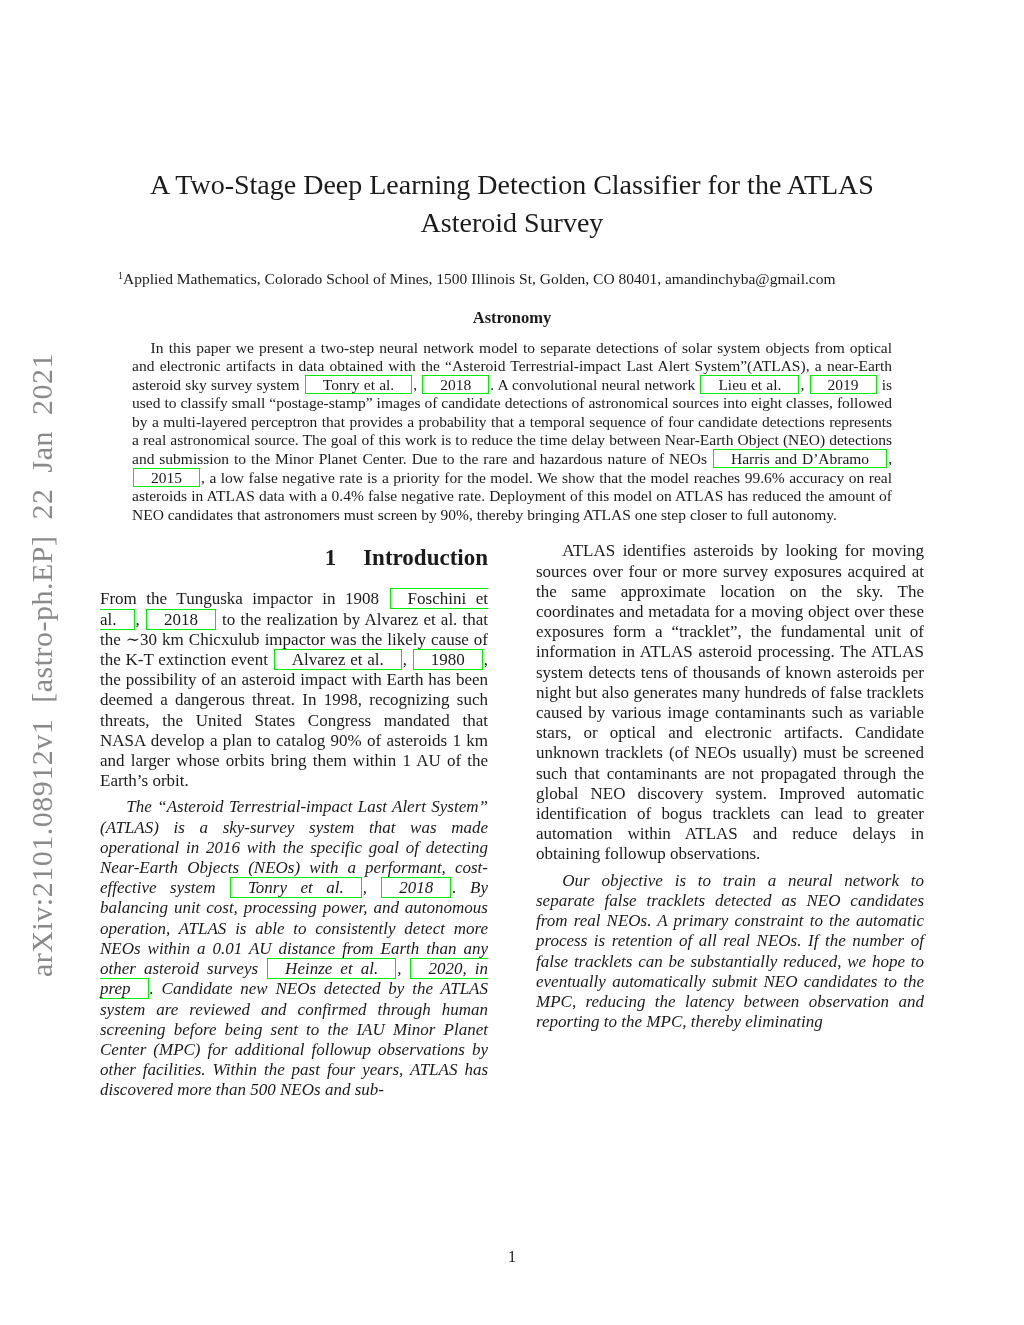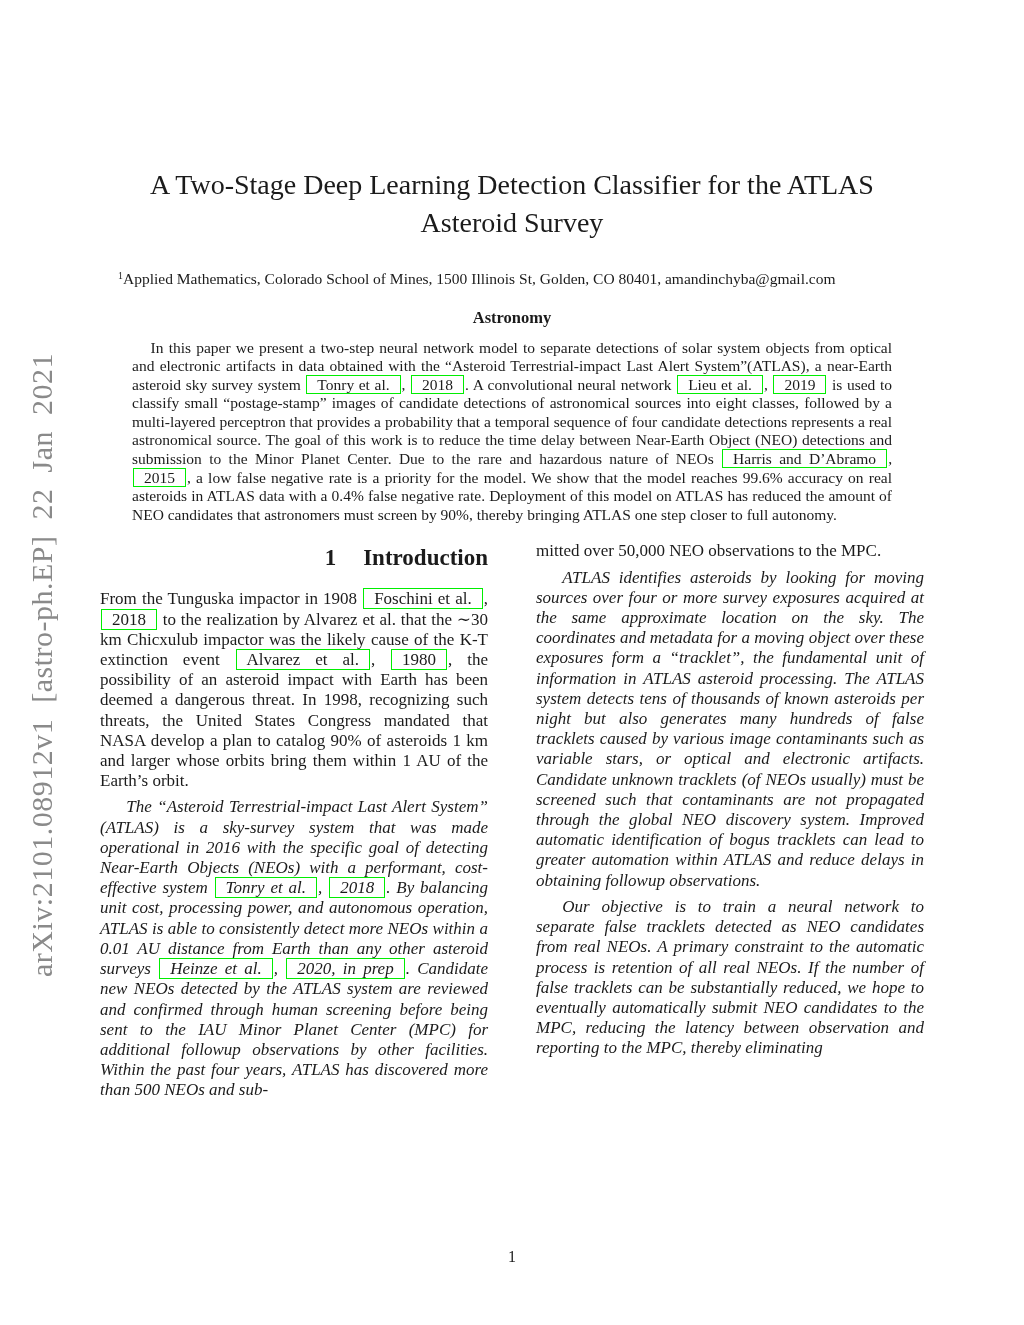--- a/index.html
+++ b/index.html
@@ -35,21 +35,21 @@
   .col h2{font-size:23px;line-height:26px;margin:4px 0 18px;font-weight:bold;text-align:right;}
   .col h2 .sec-num{margin-right:27px;}
   .col p{margin:0;}
   .col p + p{margin-top:6px;font-style:italic;}
   .col p.indent{text-indent:1.55em;}
 
   sup{font-size:64%;line-height:0;position:relative;top:-0.55em;vertical-align:baseline;}
 
   .cite{
     border:1.5px solid var(--cite,#00ee00);
-    padding:0 10px;margin:7px 1px;
+    padding:0 17px;margin:7px 1px;
   }
 
   .page-number{position:absolute;top:1248px;left:0;width:100%;text-align:center;font-size:16px;}
 </style>
 </head>
 <body>
 
 <div class="page">
 
   <div class="watermark">arXiv:2101.08912v1 [astro-ph.EP] 22 Jan 2021</div>
@@ -66,21 +66,20 @@
     <div class="abs-heading">Astronomy</div>
     <p class="abs-body">In this paper we present a two-step neural network model to separate detections of solar system objects from optical and electronic artifacts in data obtained with the “Asteroid Terrestrial-impact Last Alert System”(ATLAS), a near-Earth asteroid sky survey system <span class="cite">Tonry et al.</span>, <span class="cite">2018</span>. A convolutional neural network <span class="cite">Lieu et al.</span>, <span class="cite">2019</span> is used to classify small “postage-stamp” images of candidate detections of astronomical sources into eight classes, followed by a multi-layered perceptron that provides a probability that a temporal sequence of four candidate detections represents a real astronomical source. The goal of this work is to reduce the time delay between Near-Earth Object (NEO) detections and submission to the Minor Planet Center. Due to the rare and hazardous nature of NEOs <span class="cite">Harris and D’Abramo</span>, <span class="cite">2015</span>, a low false negative rate is a priority for the model. We show that the model reaches 99.6% accuracy on real asteroids in ATLAS data with a 0.4% false negative rate. Deployment of this model on ATLAS has reduced the amount of NEO candidates that astronomers must screen by 90%, thereby bringing ATLAS one step closer to full autonomy.</p>
 
     <div class="columns">
       <div class="col">
         <h2><span class="sec-num">1</span><span>Introduction</span></h2>
         <p>From the Tunguska impactor in 1908 <span class="cite">Foschini et al.</span>, <span class="cite">2018</span> to the realization by Alvarez et al. that the ∼30 km Chicxulub impactor was the likely cause of the K-T extinction event <span class="cite">Alvarez et al.</span>, <span class="cite">1980</span>, the possibility of an asteroid impact with Earth has been deemed a dangerous threat. In 1998, recognizing such threats, the United States Congress mandated that NASA develop a plan to catalog 90% of asteroids 1 km and larger whose orbits bring them within 1 AU of the Earth’s orbit.</p>
         <p class="indent">The “Asteroid Terrestrial-impact Last Alert System” (ATLAS) is a sky-survey system that was made operational in 2016 with the specific goal of detecting Near-Earth Objects (NEOs) with a performant, cost-effective system <span class="cite">Tonry et al.</span>, <span class="cite">2018</span>. By balancing unit cost, processing power, and autonomous operation, ATLAS is able to consistently detect more NEOs within a 0.01 AU distance from Earth than any other asteroid surveys <span class="cite">Heinze et al.</span>, <span class="cite">2020, in prep</span>. Candidate new NEOs detected by the ATLAS system are reviewed and confirmed through human screening before being sent to the IAU Minor Planet Center (MPC) for additional followup observations by other facilities. Within the past four years, ATLAS has discovered more than 500 NEOs and sub-</p>
       </div>
       <div class="col">
-        <p>mitted over 50,000 NEO observations to the MPC.</p>
         <p class="indent">ATLAS identifies asteroids by looking for moving sources over four or more survey exposures acquired at the same approximate location on the sky. The coordinates and metadata for a moving object over these exposures form a “tracklet”, the fundamental unit of information in ATLAS asteroid processing. The ATLAS system detects tens of thousands of known asteroids per night but also generates many hundreds of false tracklets caused by various image contaminants such as variable stars, or optical and electronic artifacts. Candidate unknown tracklets (of NEOs usually) must be screened such that contaminants are not propagated through the global NEO discovery system. Improved automatic identification of bogus tracklets can lead to greater automation within ATLAS and reduce delays in obtaining followup observations.</p>
         <p class="indent">Our objective is to train a neural network to separate false tracklets detected as NEO candidates from real NEOs. A primary constraint to the automatic process is retention of all real NEOs. If the number of false tracklets can be substantially reduced, we hope to eventually automatically submit NEO candidates to the MPC, reducing the latency between observation and reporting to the MPC, thereby eliminating</p>
       </div>
     </div>
   </div>
 
   <div class="page-number">1</div>
 </div>
 
 </body></html>

